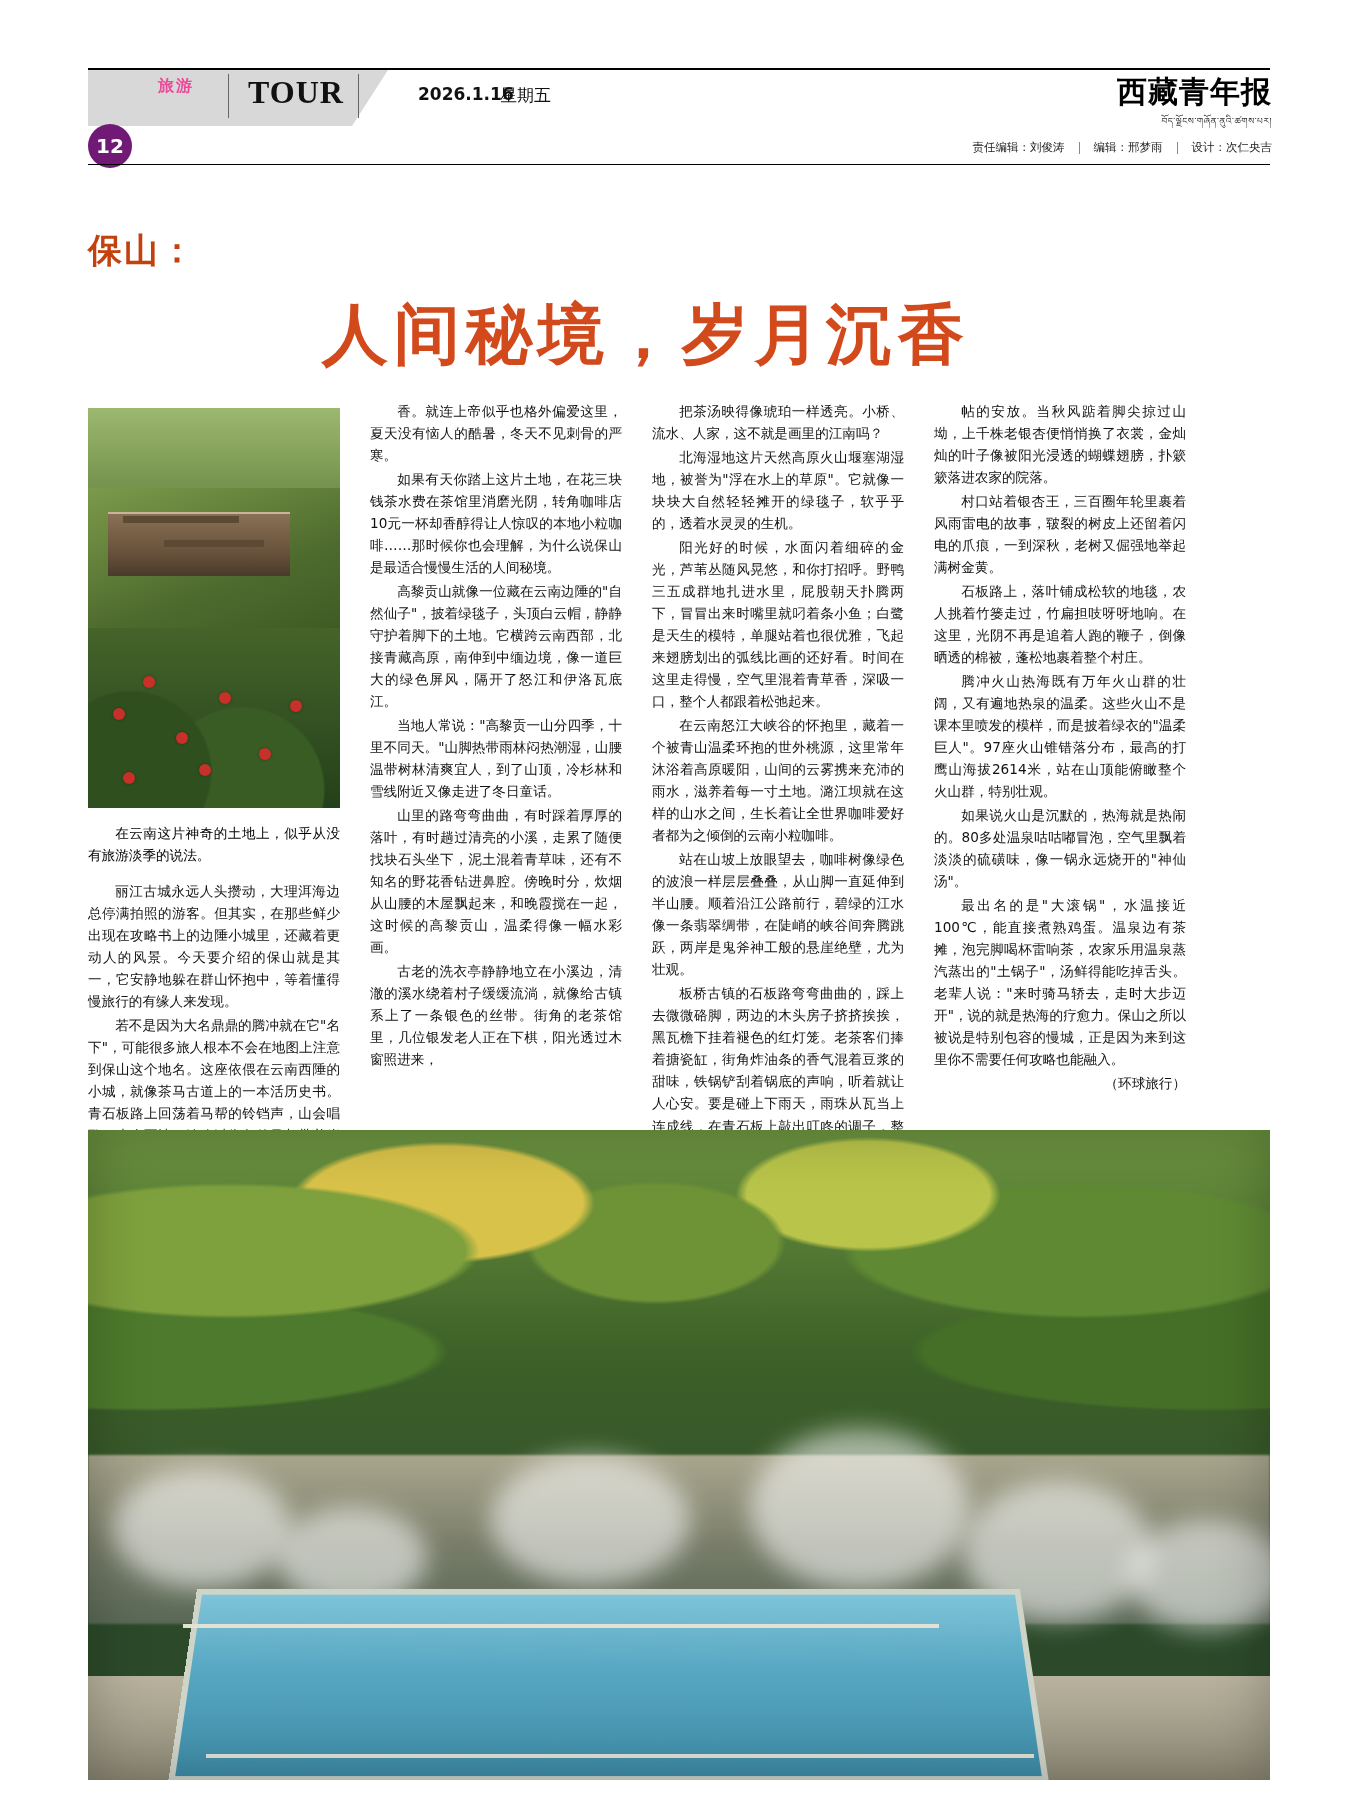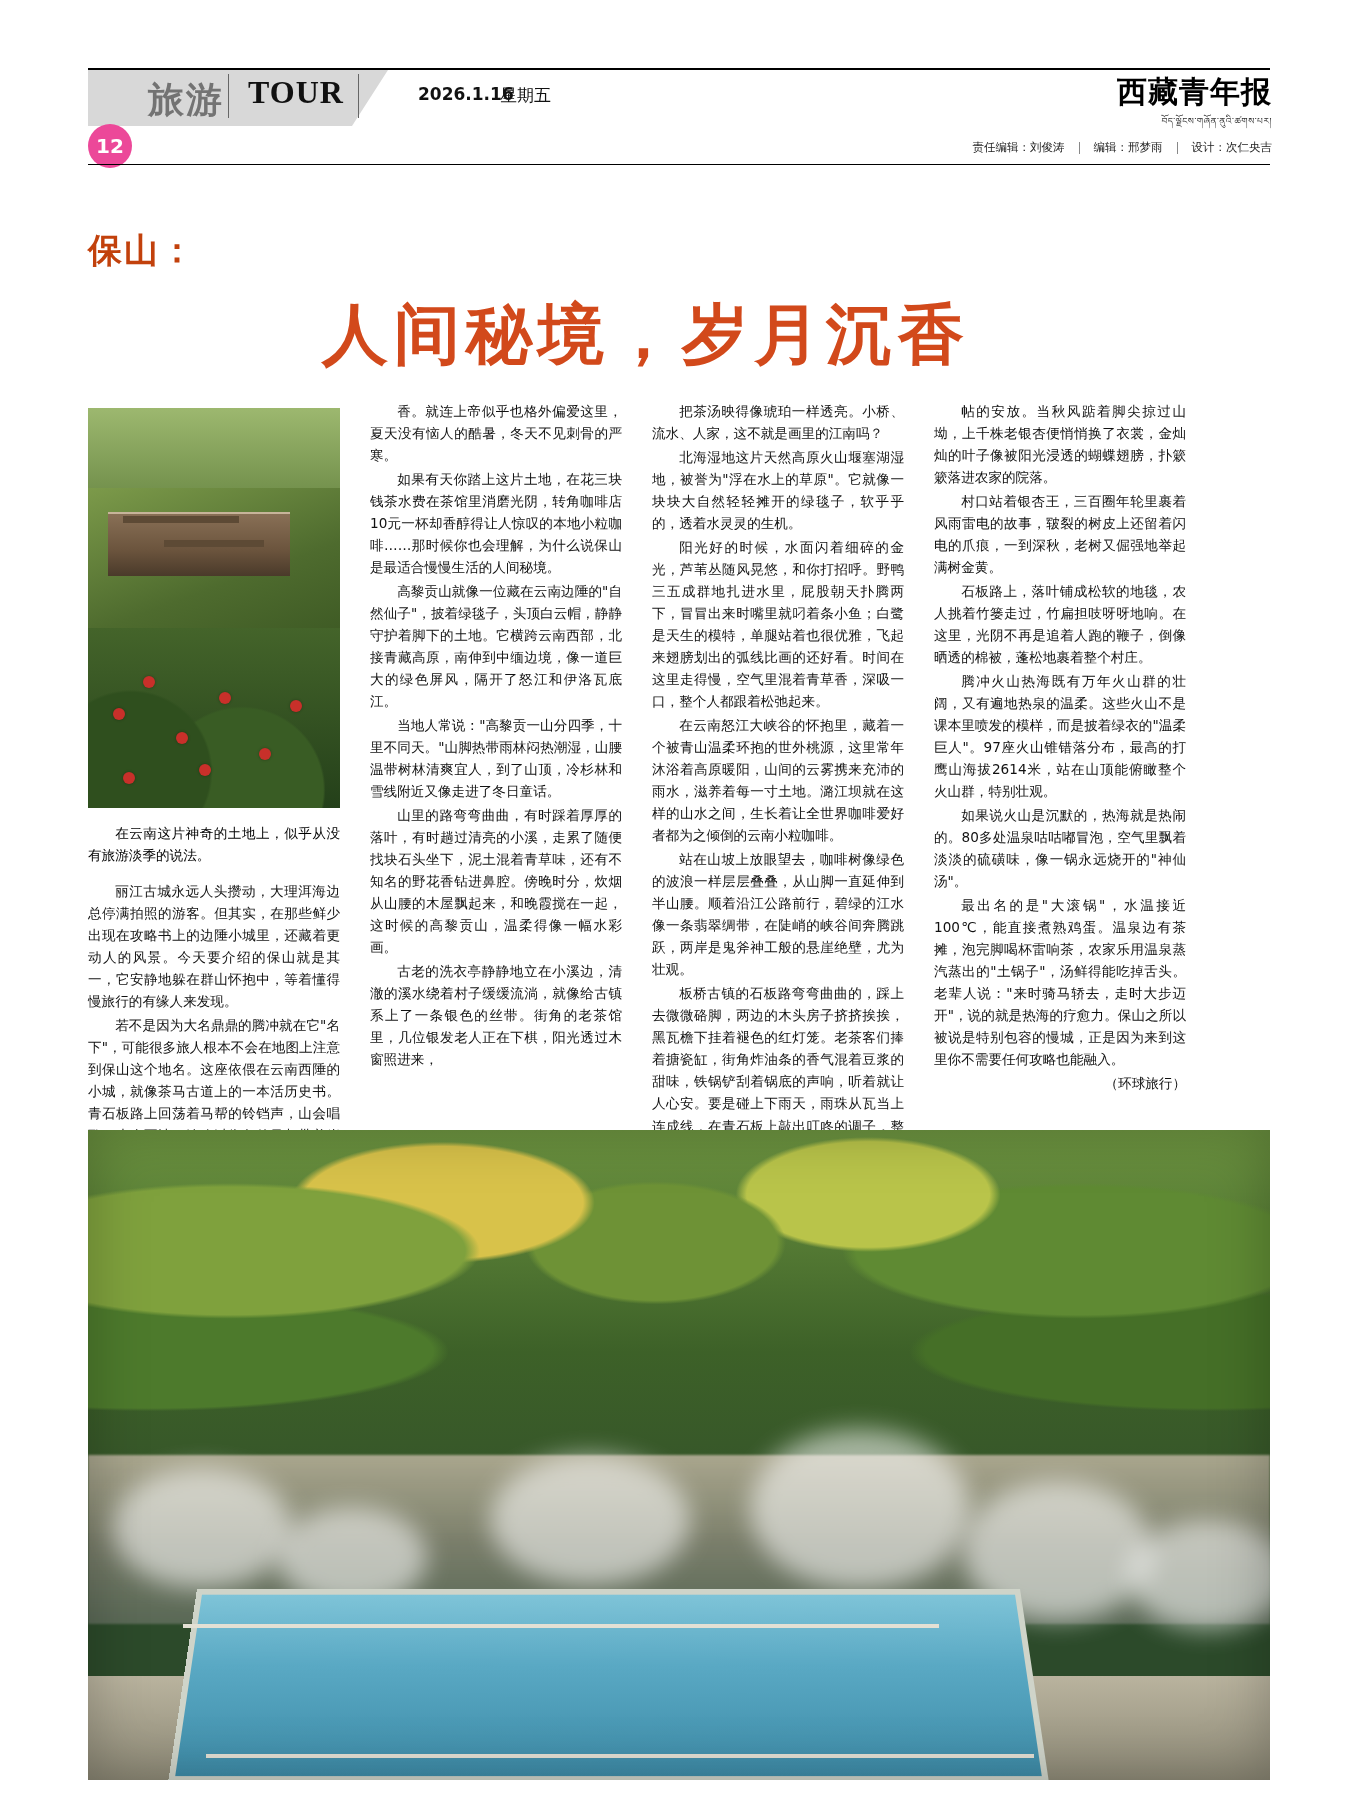--- a/index.html
+++ b/index.html
@@ -33,26 +33,26 @@
   .mast-grey-bar {
     position: absolute;
     left: 88px; top: 70px;
     width: 300px;
     height: 56px;
     background: #d8d8d8;
     clip-path: polygon(0 0, 100% 0, 88% 100%, 0% 100%);
   }
   .mast-section {
     position: absolute;
-    left: 148px; top: 76px;
-    font-family: "DejaVu Sans", "Liberation Sans", sans-serif;
-    font-size: 36px;
+    left: 158px; top: 76px;
+    font-family: "DejaVu Sans", "Liberation Sans", sans-serif;
+    font-size: 16px;
     font-weight: bold;
     letter-spacing: 2px;
-    color: #737373;
+    color: #ec4899;
   }
   .mast-divider {
     position: absolute;
     left: 228px; top: 74px;
     width: 1px; height: 44px;
     background: #666;
   }
   .mast-section-en {
     position: absolute;
     left: 248px; top: 74px;
@@ -81,21 +81,21 @@
     left: 500px; top: 84px;
     font-family: "DejaVu Sans", "Liberation Sans", sans-serif;
     font-size: 17px;
     color: #111;
   }
   .page-num-circle {
     position: absolute;
     left: 88px; top: 124px;
     width: 44px; height: 44px;
     border-radius: 50%;
-    background: #ec4899;
+    background: #701a75;
     color: #fff;
     font-family: "DejaVu Sans", "Liberation Sans", sans-serif;
     font-size: 20px;
     font-weight: bold;
     display: flex;
     align-items: center;
     justify-content: center;
   }
   .paper-name {
     position: absolute;

